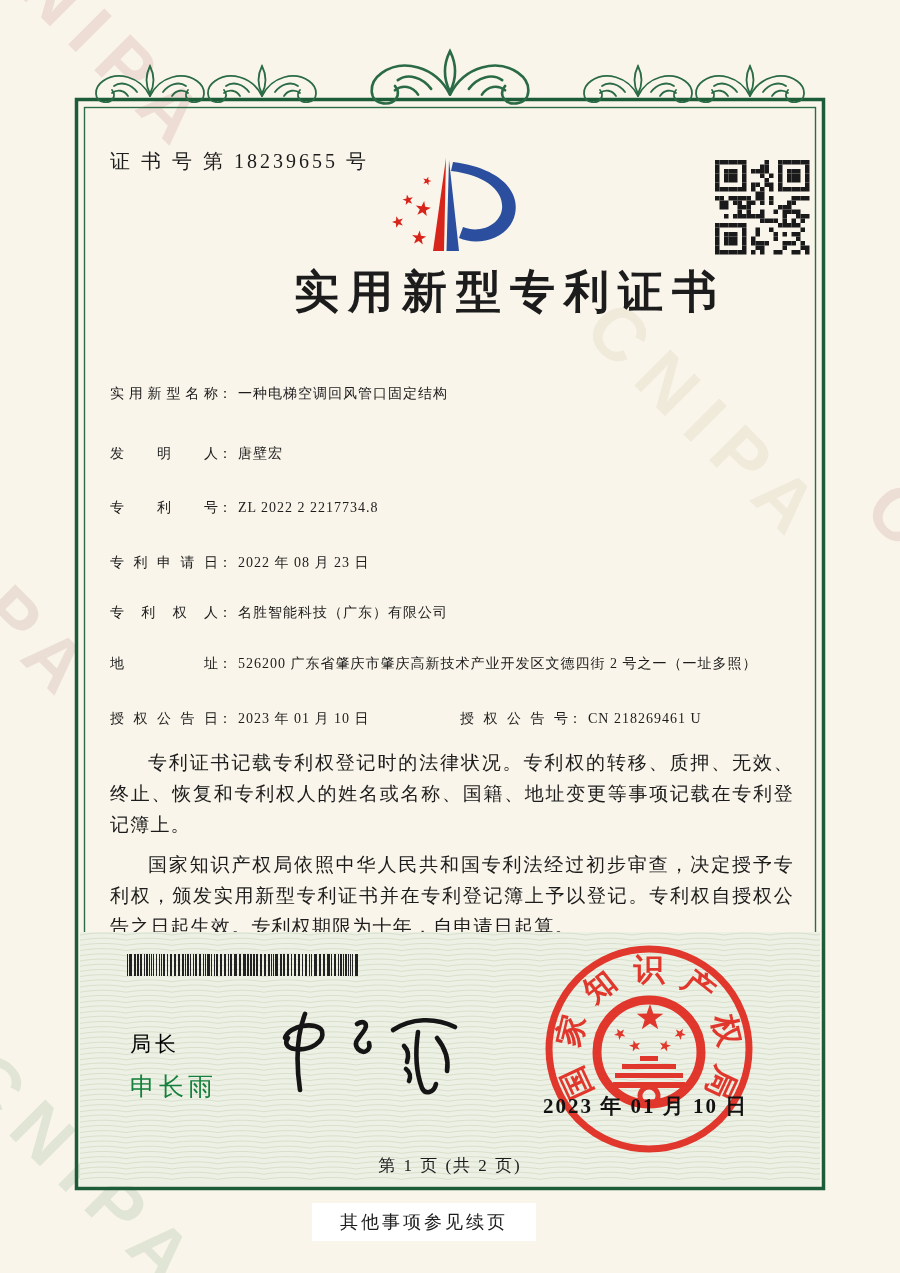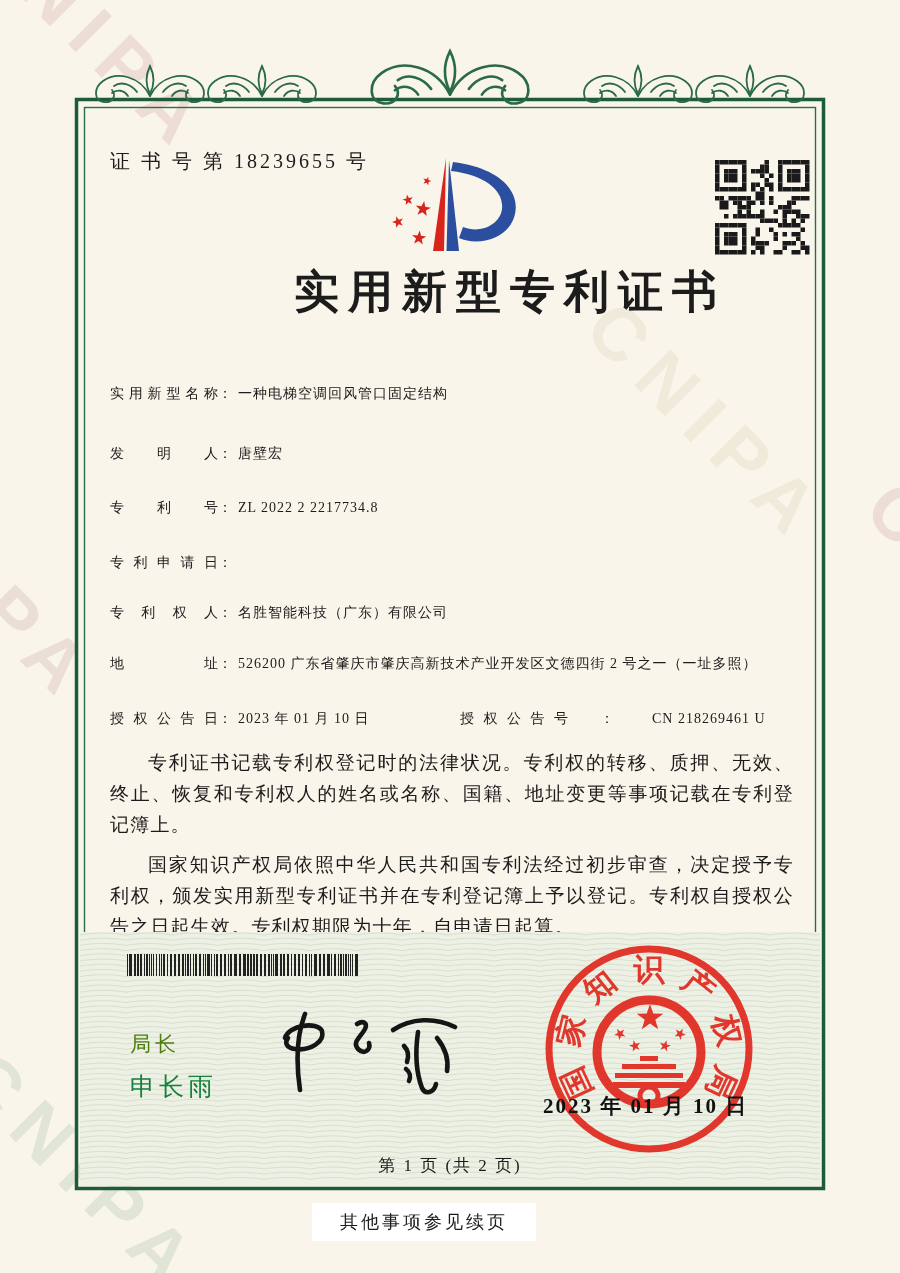--- a/index.html
+++ b/index.html
@@ -43,21 +43,21 @@
   .paras{left:35px;top:645px;width:684px;font-size:19px;line-height:31px;
          letter-spacing:1.2px;text-align:justify;}
   .paras p{margin:0 0 9px 0;text-indent:2em;}
 
   
   .band{left:5px;top:830px;width:740px;height:254px;background:#edf0e4;}
   .band svg{position:absolute;inset:0;}
 
   .barcode{left:52px;top:852px;}
   .sig-title{left:55px;top:928px;font-size:21px;letter-spacing:4px;
-             font-family:"Liberation Sans","DejaVu Sans",sans-serif;color:#4d7c0f;}
+             font-family:"Liberation Sans","DejaVu Sans",sans-serif;color:#000000;}
   .sig-name{left:55px;top:968px;font-size:25px;letter-spacing:4px;
             font-family:Liberation Sans, sans-serif;color:#15803d;}
   .signature{left:190px;top:896px;}
   .seal{left:465px;top:838px;width:218px;height:218px;}
   .seal-date{left:468px;top:990px;font-size:21px;font-weight:700;letter-spacing:2px;color:#111;}
   .pagenum{left:0;top:1052px;width:750px;text-align:center;font-size:17px;letter-spacing:2px;}
 
   .footer{position:absolute;left:0;top:1203px;width:848px;text-align:center;}
   .footer span{display:inline-block;background:#ffffff;padding:7px 28px;
                font-size:18px;letter-spacing:3px;}
@@ -344,38 +344,39 @@
         <span class="fvalue">唐壁宏</span>
     </div>
     <div class="abs frow r3">
       <span class="flabel">专利号</span>
         <span class="fcolon">：</span>
         <span class="fvalue">ZL 2022 2 2217734.8</span>
     </div>
     <div class="abs frow r4">
       <span class="flabel">专利申请日</span>
         <span class="fcolon">：</span>
+        <span class="fvalue">2022 年 08 月 23 日</span>
     </div>
     <div class="abs frow r5">
       <span class="flabel">专利权人</span>
         <span class="fcolon">：</span>
         <span class="fvalue">名胜智能科技（广东）有限公司</span>
     </div>
     <div class="abs frow r6">
       <span class="flabel">地址</span>
         <span class="fcolon">：</span>
         <span class="fvalue">526200 广东省肇庆市肇庆高新技术产业开发区文德四街 2 号之一（一址多照）</span>
     </div>
 
     <div class="abs frow grant-date">
       <span class="flabel">授权公告日</span>
         <span class="fcolon">：</span>
         <span class="fvalue">2023 年 01 月 10 日</span>
     </div>
-    <div class="abs frow grant-no" style="left:385px;gap:32px;">
+    <div class="abs frow grant-no" style="left:385px;">
       <span class="flabel">授权公告号</span>
         <span class="fcolon">：</span>
         <span class="fvalue">CN 218269461 U</span>
     </div>
 
     <div class="abs paras">
       <p>专利证书记载专利权登记时的法律状况。专利权的转移、质押、无效、终止、恢复和专利权人的姓名或名称、国籍、地址变更等事项记载在专利登记簿上。</p>
       <p>国家知识产权局依照中华人民共和国专利法经过初步审查，决定授予专利权，颁发实用新型专利证书并在专利登记簿上予以登记。专利权自授权公告之日起生效。专利权期限为十年，自申请日起算。</p>
     </div>
 

